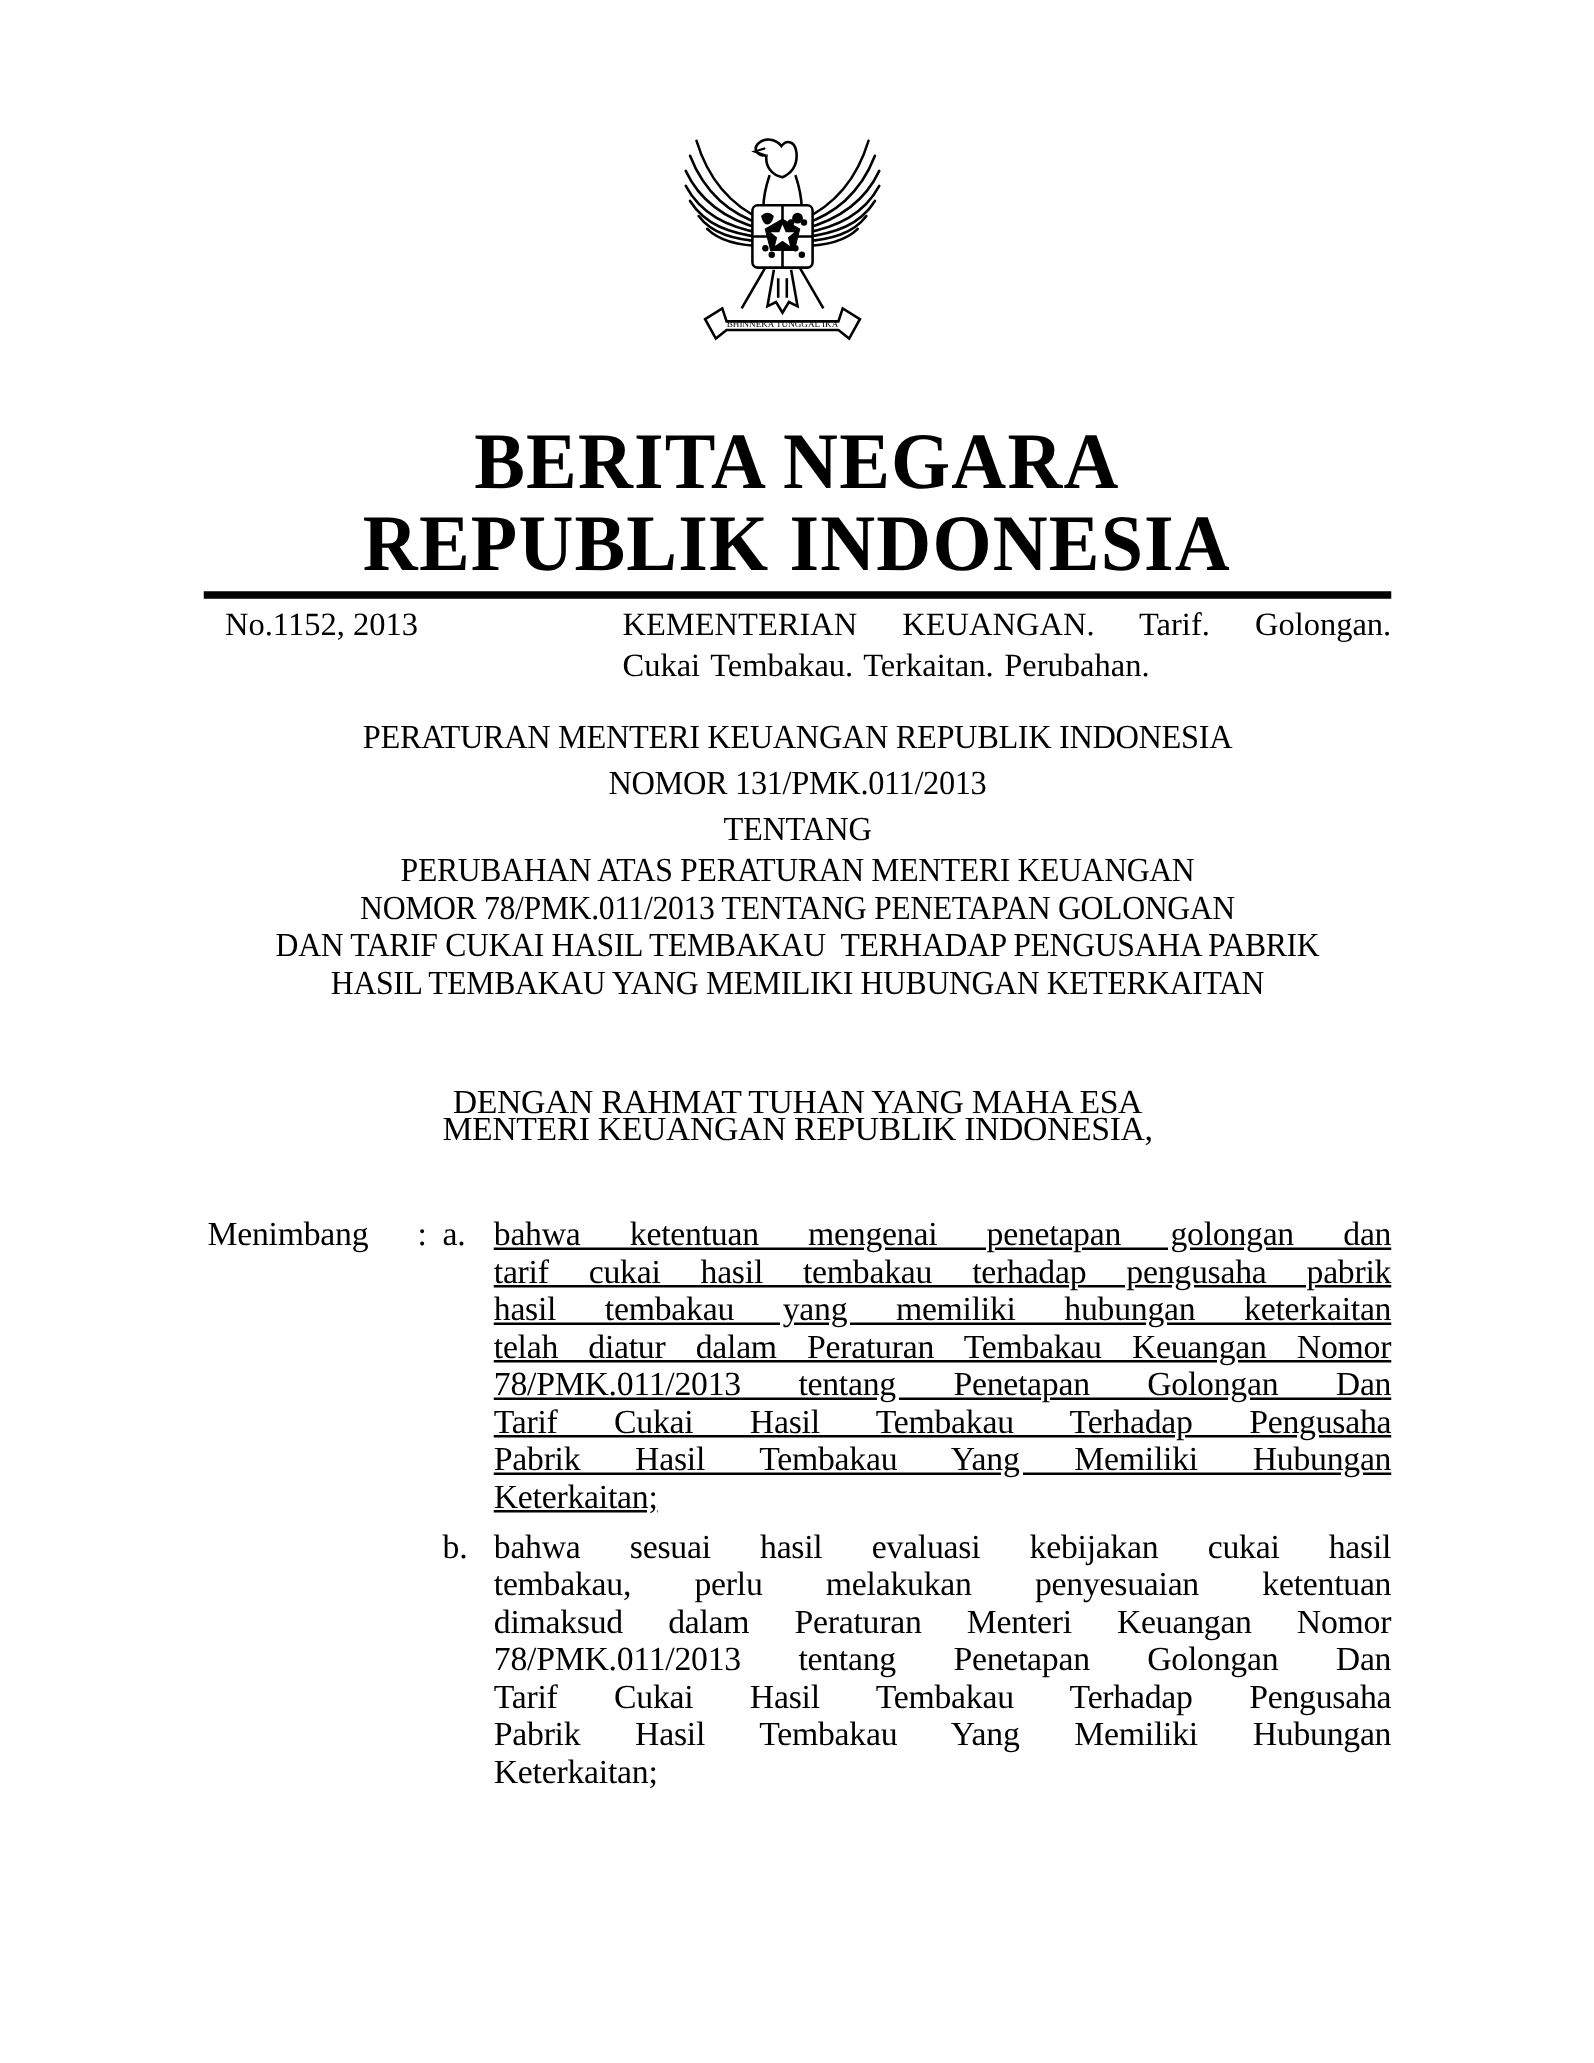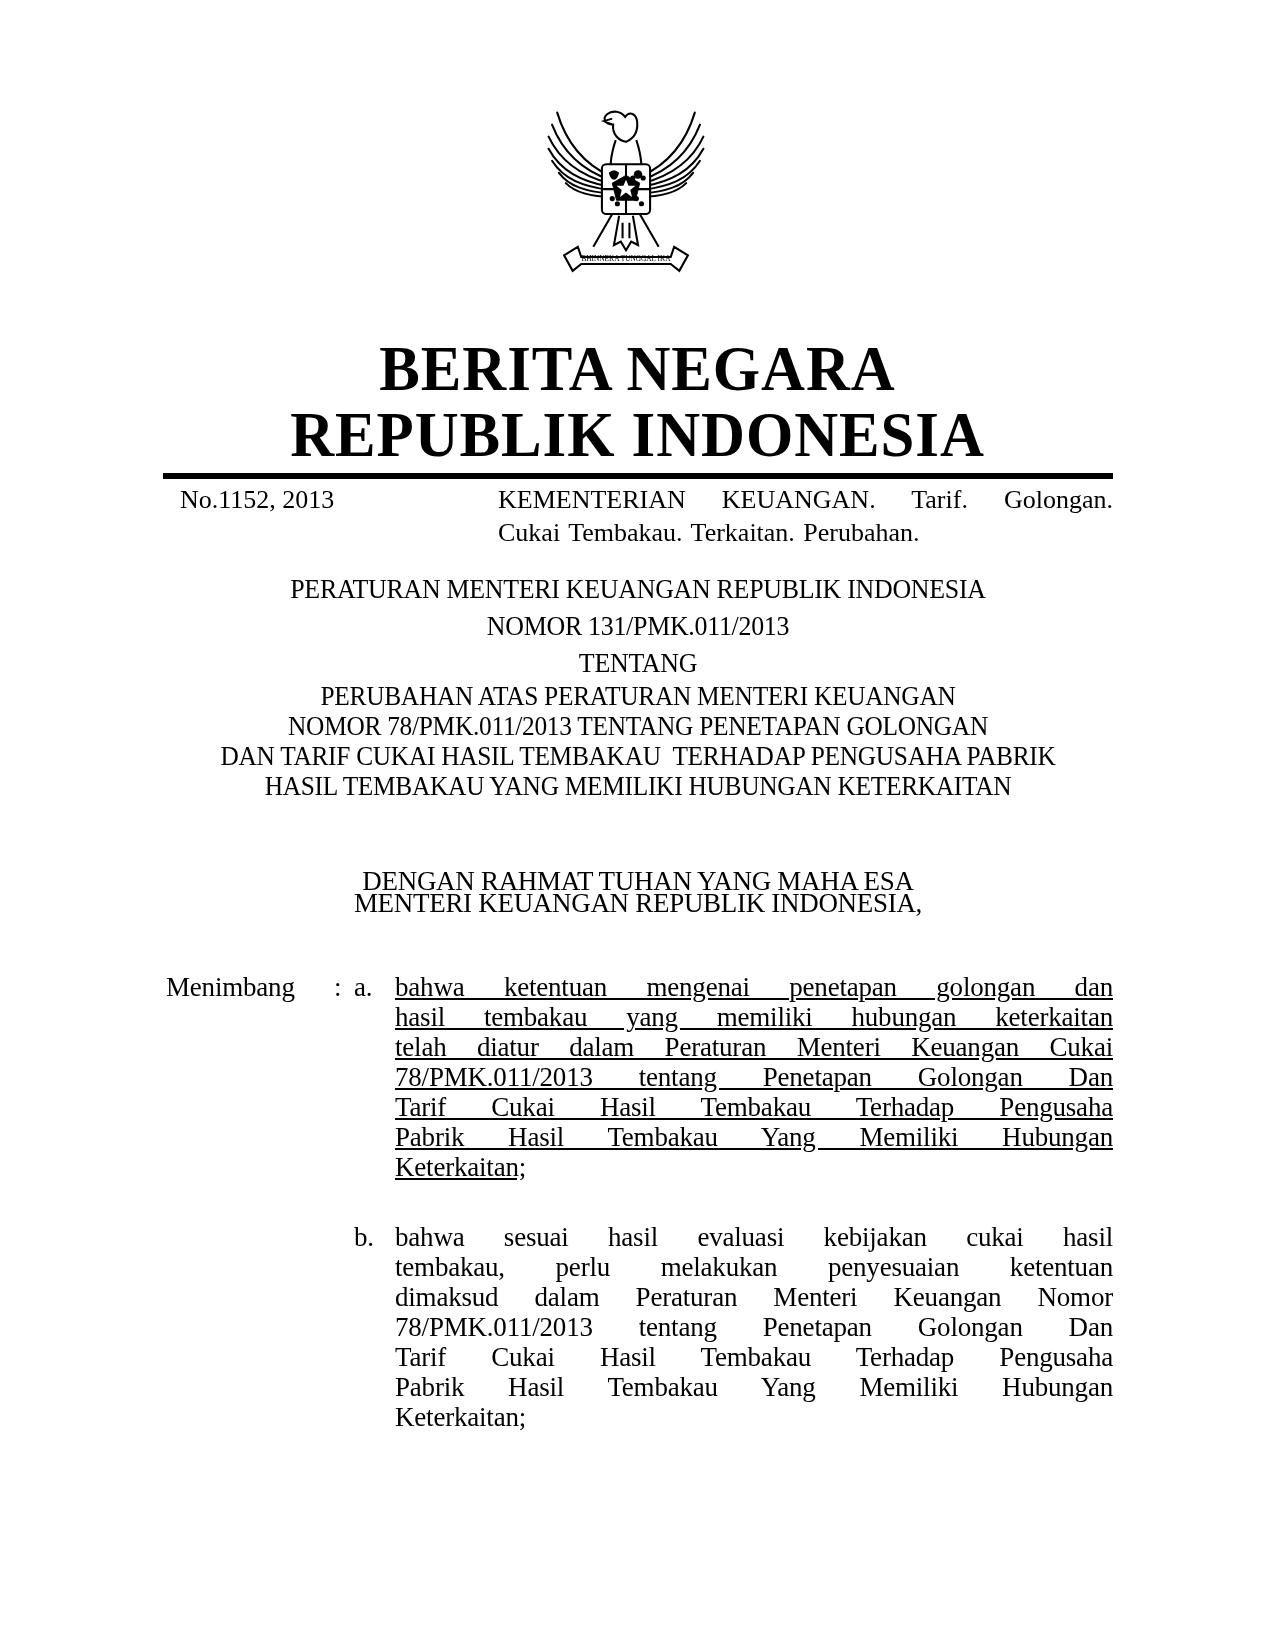--- a/index.html
+++ b/index.html
@@ -159,22 +159,23 @@
 <div class="abs" id="authority">MENTERI KEUANGAN REPUBLIK INDONESIA,</div>
 
 <div class="abs body-text" id="menimbang-label">Menimbang</div>
 
 <div class="abs body-text" id="menimbang-colon">:</div>
 
 <div class="abs body-text" id="marker-a">a.</div>
 
 <div class="abs body-text just-block" id="para-a">
     <div class="jline">bahwa ketentuan mengenai penetapan golongan dan</div>
+    <div class="jline">tarif cukai hasil tembakau terhadap pengusaha pabrik</div>
     <div class="jline">hasil tembakau yang memiliki hubungan keterkaitan</div>
-    <div class="jline">telah diatur dalam Peraturan Menteri Keuangan Cukai</div>
+    <div class="jline">telah diatur dalam Peraturan Tembakau Keuangan Nomor</div>
     <div class="jline">78/PMK.011/2013 tentang Penetapan Golongan Dan</div>
     <div class="jline">Tarif Cukai Hasil Tembakau Terhadap Pengusaha</div>
     <div class="jline">Pabrik Hasil Tembakau Yang Memiliki Hubungan</div>
     <div class="jline">Keterkaitan;</div>
   </div>
 
 <div class="abs body-text" id="marker-b">b.</div>
 
 <div class="abs body-text just-block" id="para-b">
     <div class="jline">bahwa sesuai hasil evaluasi kebijakan cukai hasil</div>

